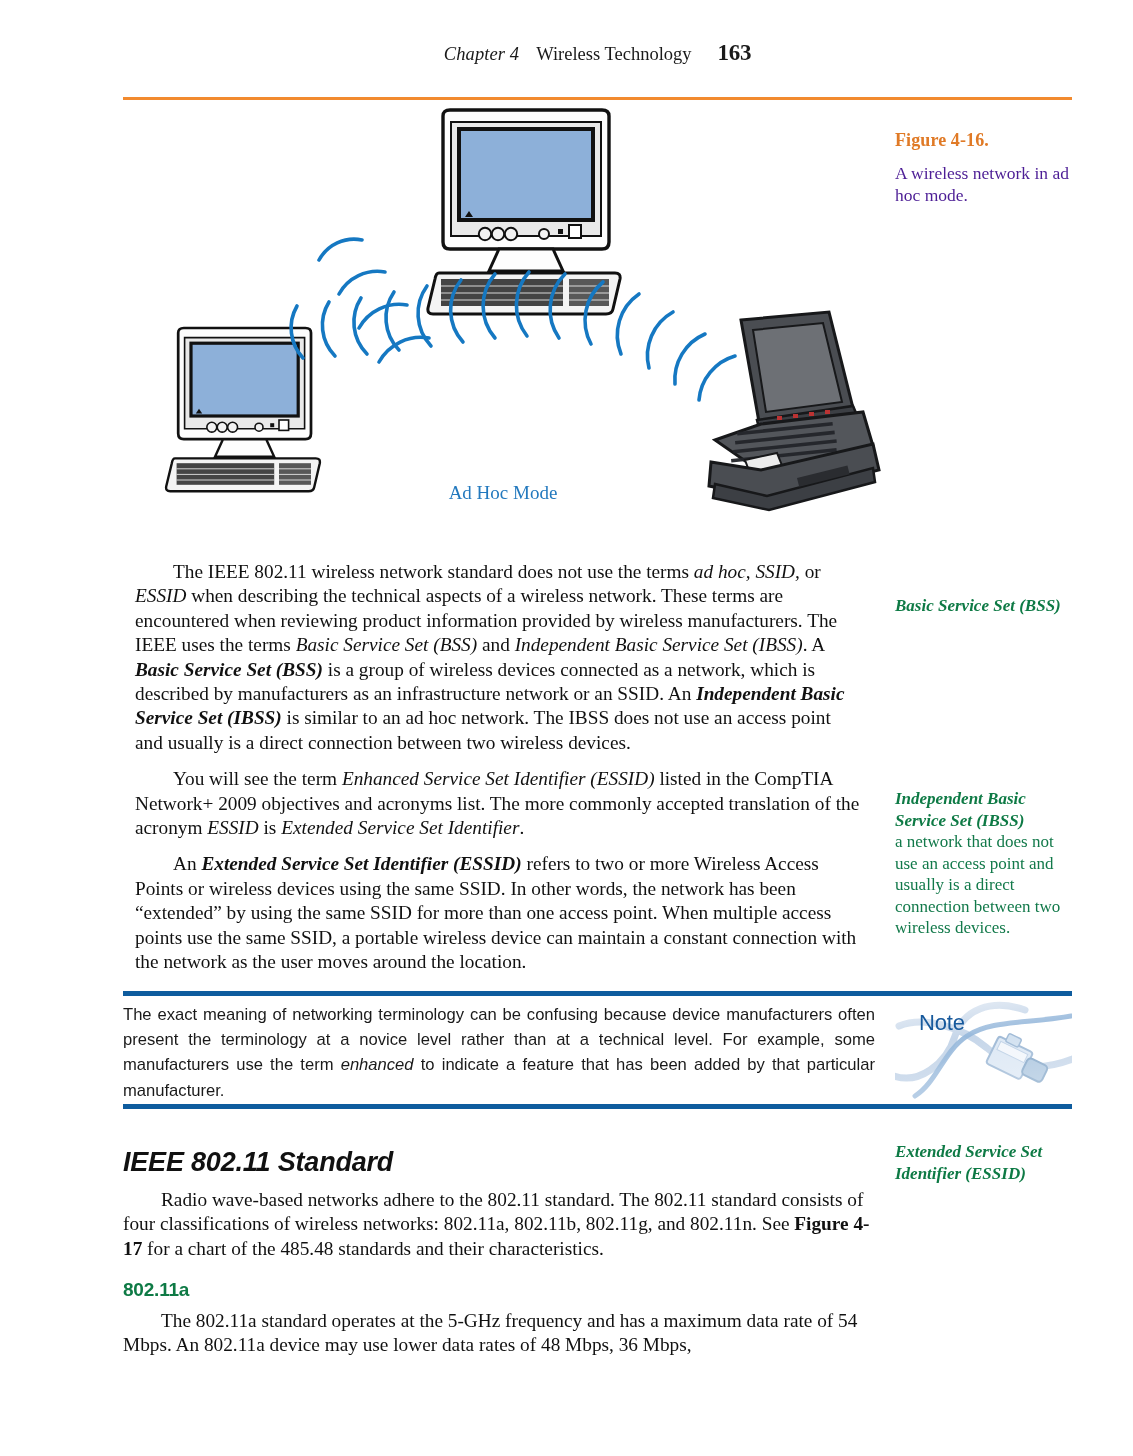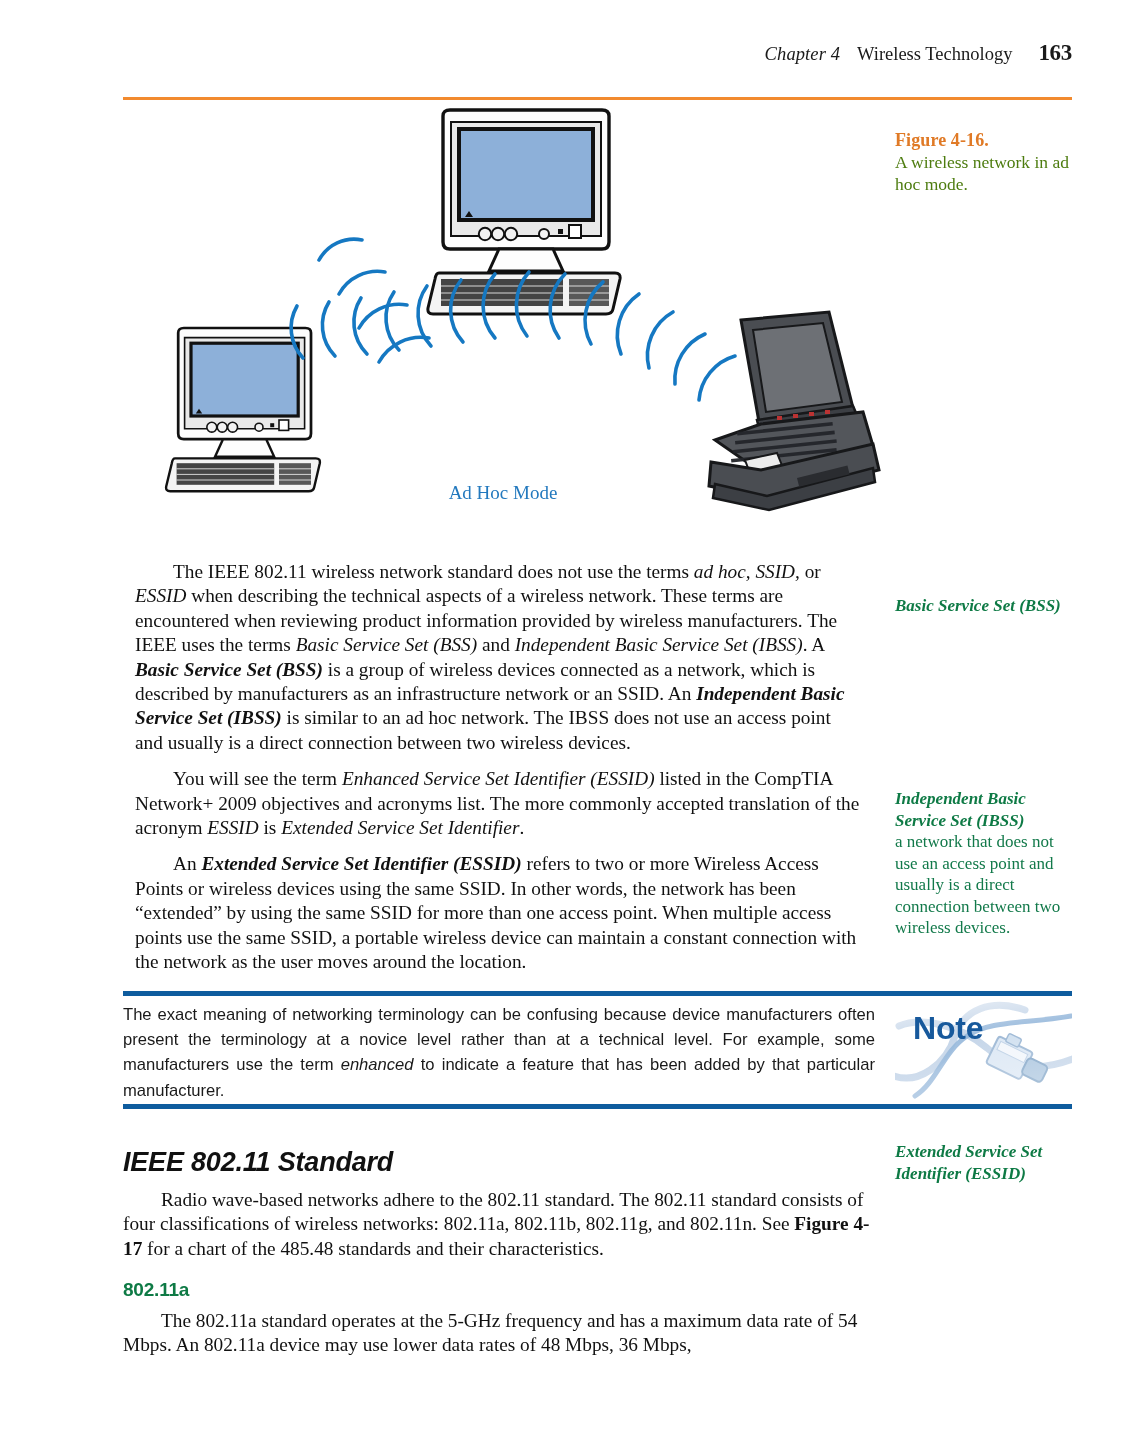--- a/index.html
+++ b/index.html
@@ -15,21 +15,21 @@
     color: #1a1a1a;
     overflow: hidden;
   }
 
   
   .page-header {
     position: absolute;
     left: 123px;
     top: 40px;
     width: 949px;
-    text-align: right;
+    text-align: center;
     white-space: nowrap;
   }
   .hdr-chapter {
     font-style: italic;
     font-size: 18.5px;
     letter-spacing: .1px;
   }
   .hdr-title {
     font-size: 18.5px;
     margin-left: 13px;
@@ -62,22 +62,22 @@
     display: block;
     color: #E07A26;
     font-weight: bold;
     font-size: 18px;
     letter-spacing: .1px;
     margin-top: 23px;
   }
   .fig-caption .fig-desc {
     display: block;
     font-size: 17.5px;
-    color: #4d7c0f;
-    margin-top: 1px;
+    color: #4c1d95;
+    margin-top: 12px;
   }
 
   
   .figure-area {
     position: absolute;
     left: 123px;
     top: 100px;
     width: 760px;
     height: 420px;
   }
@@ -163,25 +163,25 @@
     left: 895px;
     top: 996px;
     width: 177px;
     height: 108px;
     overflow: hidden;
     background: linear-gradient(118deg,#ffffff 0%,#f4f8fc 38%,#e8f0f8 62%,#ffffff 100%);
   }
   .note-badge .cablewrap { position: absolute; inset: 0; }
   .note-badge .note-word {
     position: absolute;
-    left: 18px;
+    left: 24px;
     top: 14px;
     font-family: "Liberation Sans", sans-serif;
-    font-weight: bold;
-    font-size: 32px;
+    font-weight: normal;
+    font-size: 22px;
     color: #17599C;
     letter-spacing: -.2px;
     z-index: 4;
   }
 
   
   .h-section {
     position: absolute;
     left: 123px;
     top: 1147px;

